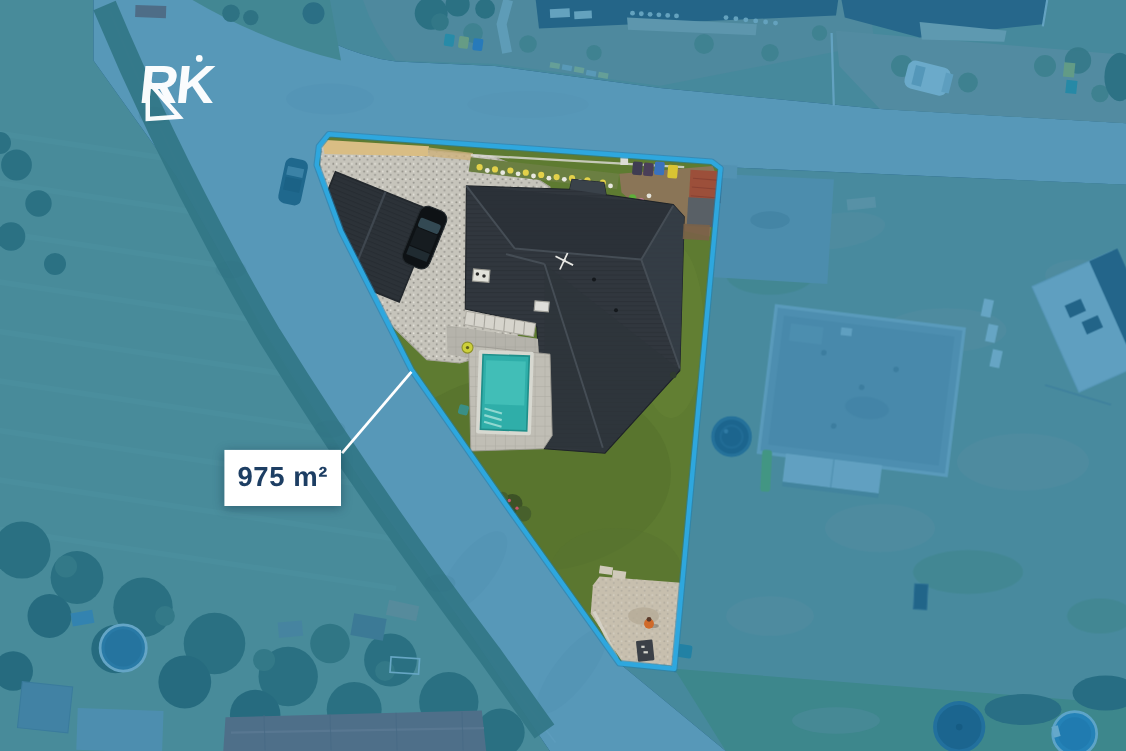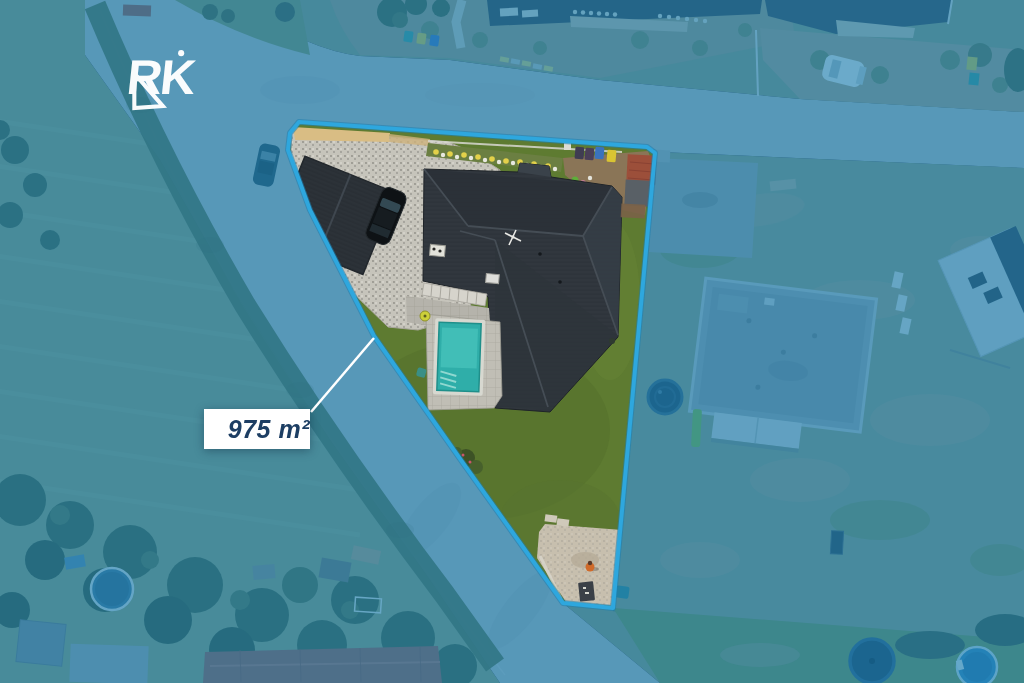--- a/index.html
+++ b/index.html
@@ -1,21 +1,21 @@
 <!DOCTYPE html>
 <html><head>
 <meta charset="utf-8">
 <style>
   html,body{margin:0;padding:0;background:#222;}
   .stage{position:relative;width:1024px;height:683px;overflow:hidden;
          font-family:"Liberation Sans", sans-serif;background:#8a9574;}
   .scene{position:absolute;inset:0;display:block;}
-  .area-label{position:absolute;left:204px;top:409px;width:106px;height:40px;
+  .area-label{position:absolute;left:204px;top:409px;width:106px;height:51px;
       background:#ffffff;box-shadow:0 2px 9px rgba(8,30,52,.38);
-      display:flex;align-items:center;justify-content:flex-end;font-style:italic;}
+      display:flex;align-items:center;justify-content:center;}
   .area-label span{font-size:25px;font-weight:700;color:#1d3e63;letter-spacing:.5px;}
   .logo{position:absolute;left:116px;top:28px;width:112px;height:88px;opacity:.97;}
 </style>
 </head>
 <body>
 
 <div class="stage">
 <svg class="scene" viewBox="0 0 1024 683" xmlns="http://www.w3.org/2000/svg">
   <defs>
     <clipPath id="plotClip">

